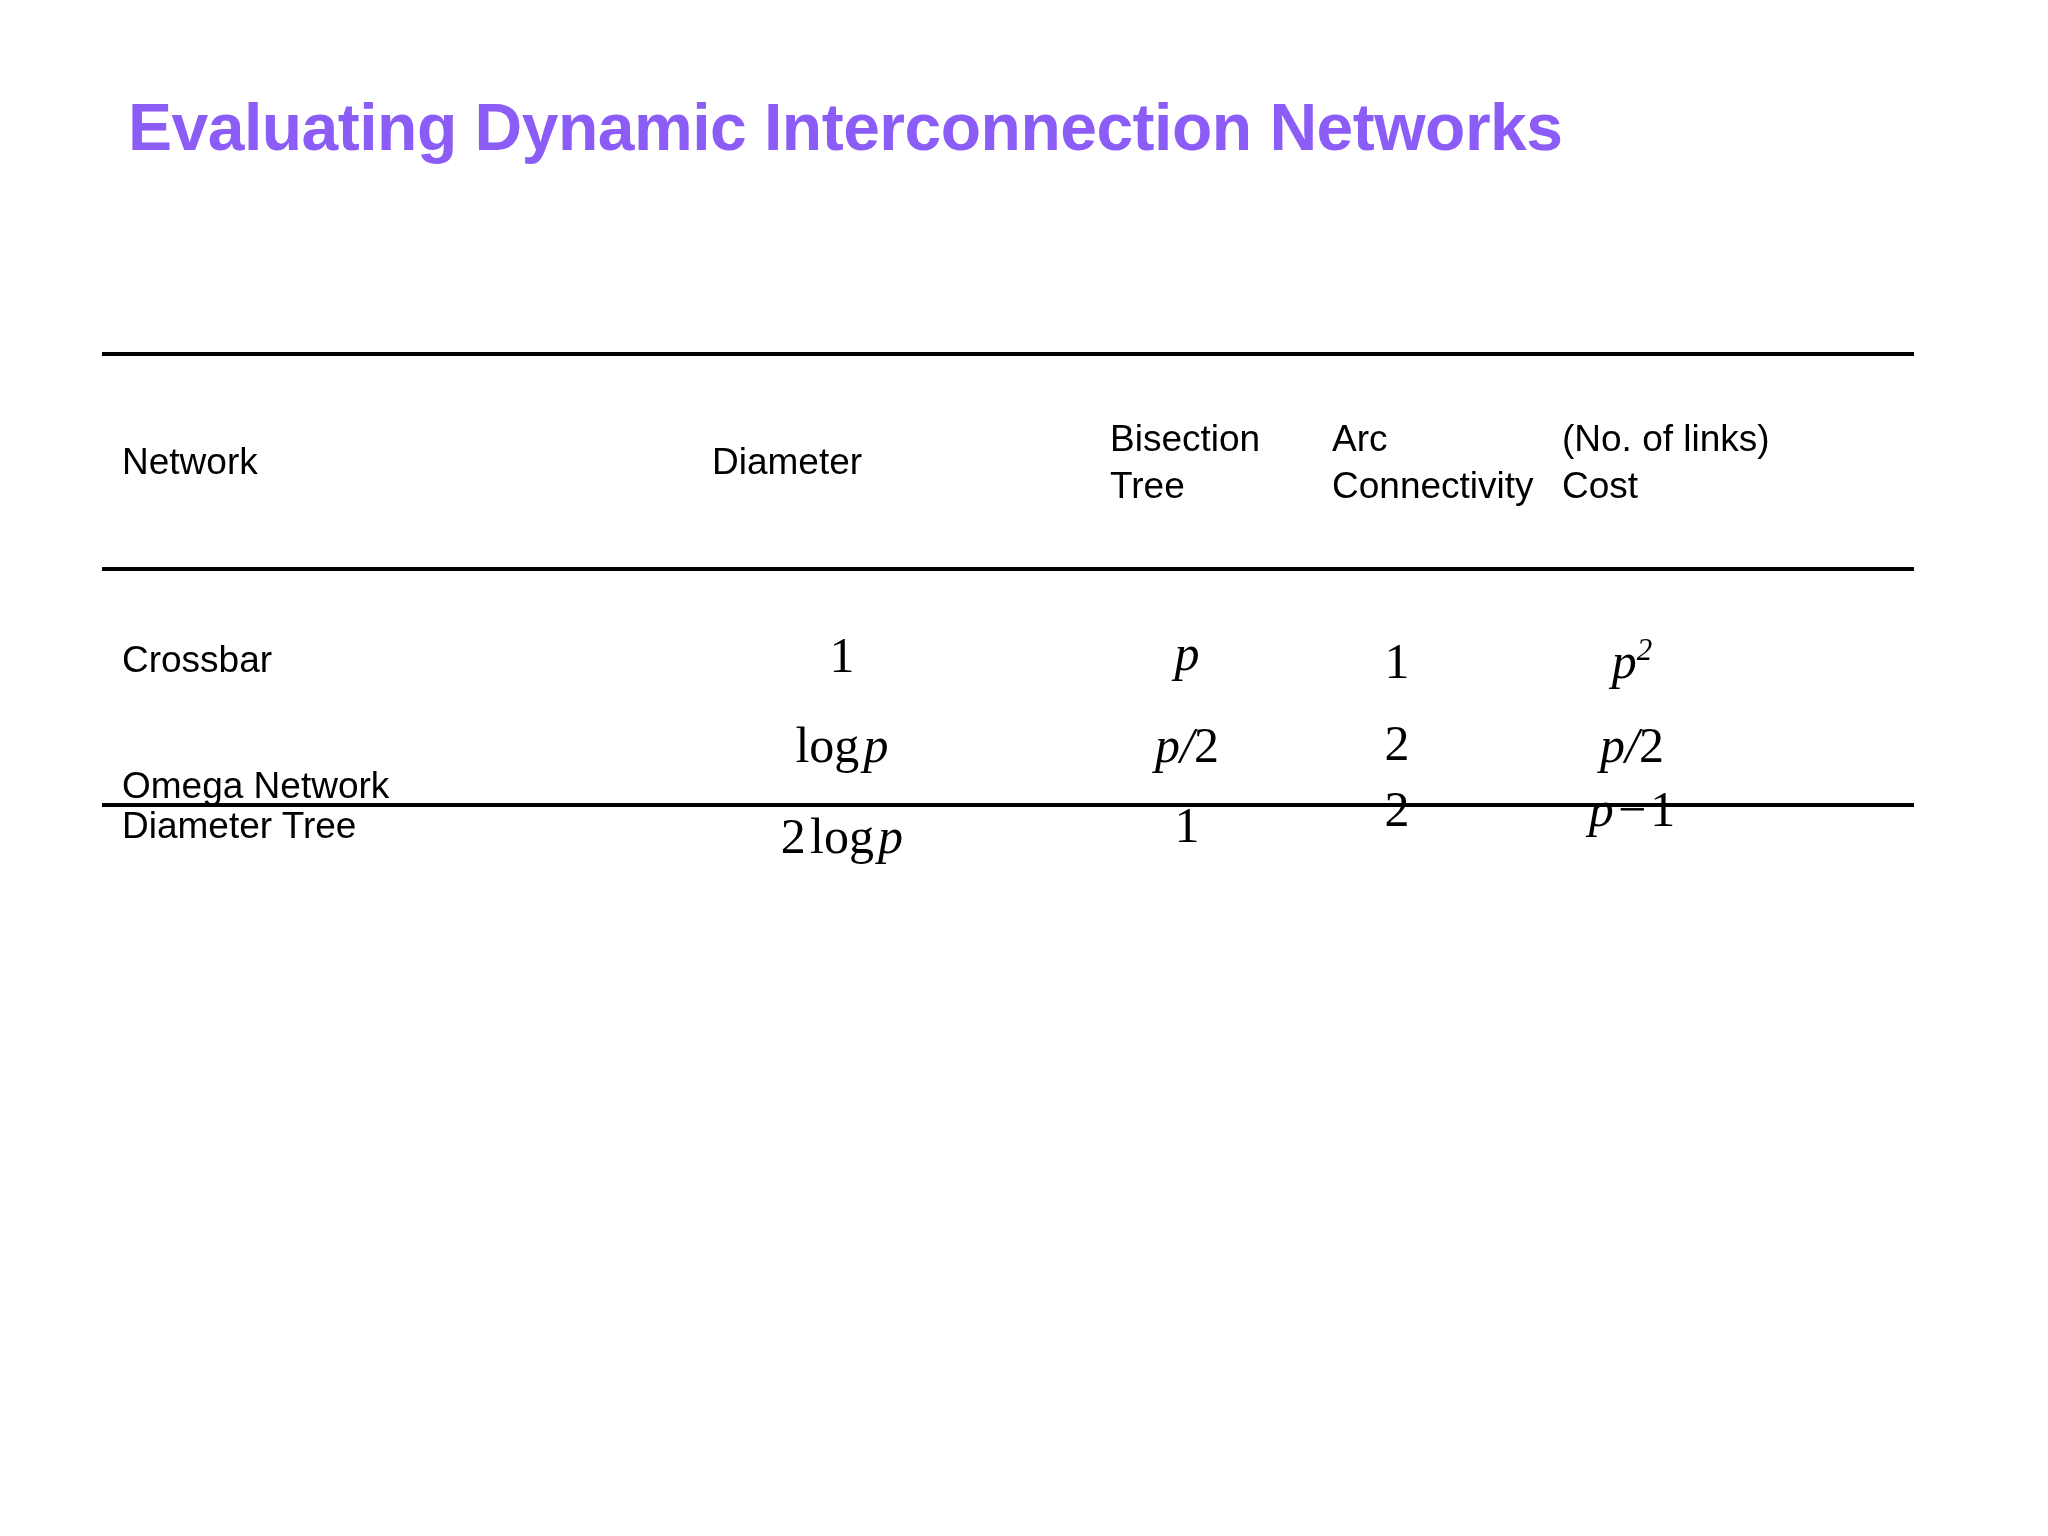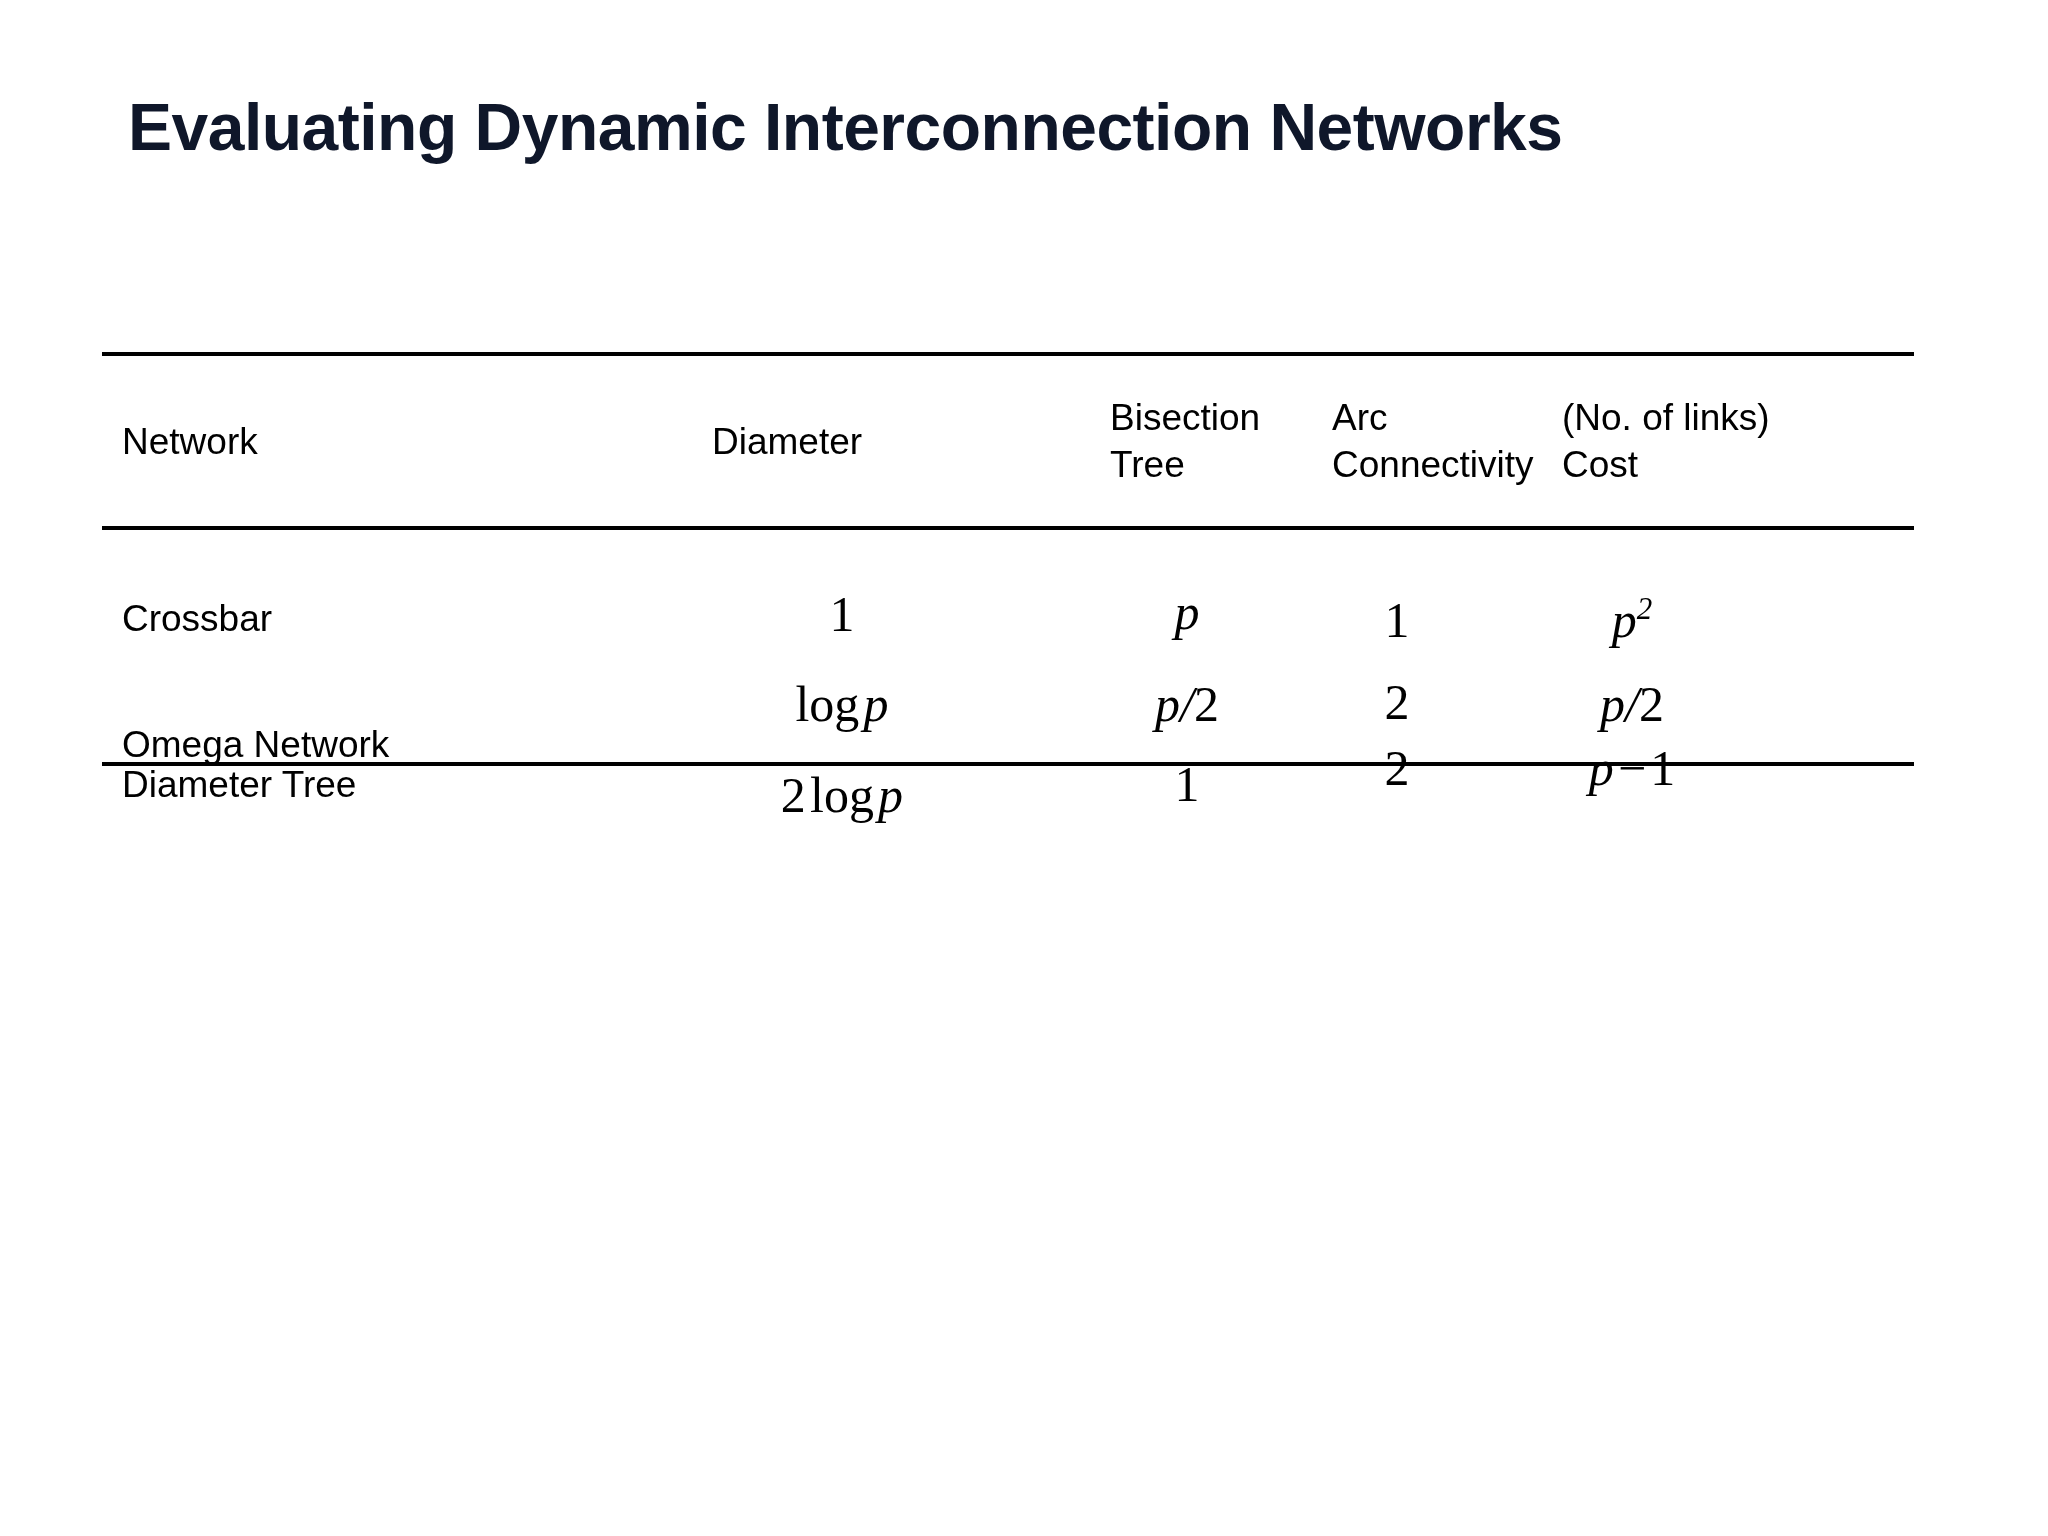--- a/index.html
+++ b/index.html
@@ -20,21 +20,21 @@
   .slide-title {
     position: absolute;
     left: 128px;
     top: 88px;
     width: 1820px;
     font-family: "Liberation Sans", sans-serif;
     font-weight: bold;
     font-size: 66px;
     line-height: 78px;
     letter-spacing: -0.5px;
-    color: #0f172a;
+    color: #8b5cf6;
     white-space: nowrap;
   }
 
   
   .table-wrap {
     position: absolute;
     left: 102px;
     top: 352px;
     width: 1812px;
   }
@@ -49,21 +49,21 @@
   .rule-bottom { height: 4px; }
 
   .table-grid {
     display: grid;
     grid-template-columns: 590px 390px 222px 230px 380px;
     width: 100%;
   }
 
   
   .hdr-row {
-    height: 170px;
+    height: 211px;
   }
   .hdr-cell {
     font-size: 37px;
     line-height: 47px;
     font-family: "Liberation Sans", sans-serif;
     display: flex;
     flex-direction: column;
     justify-content: center;
     padding-left: 20px;
     box-sizing: border-box;

